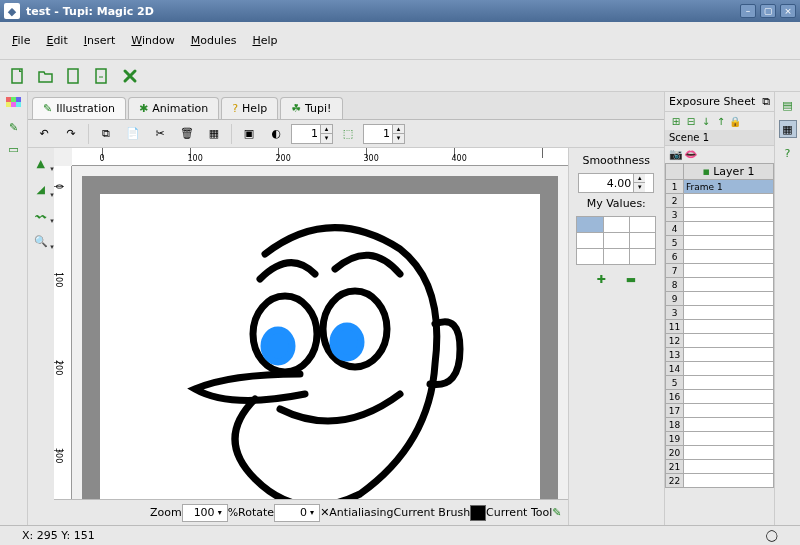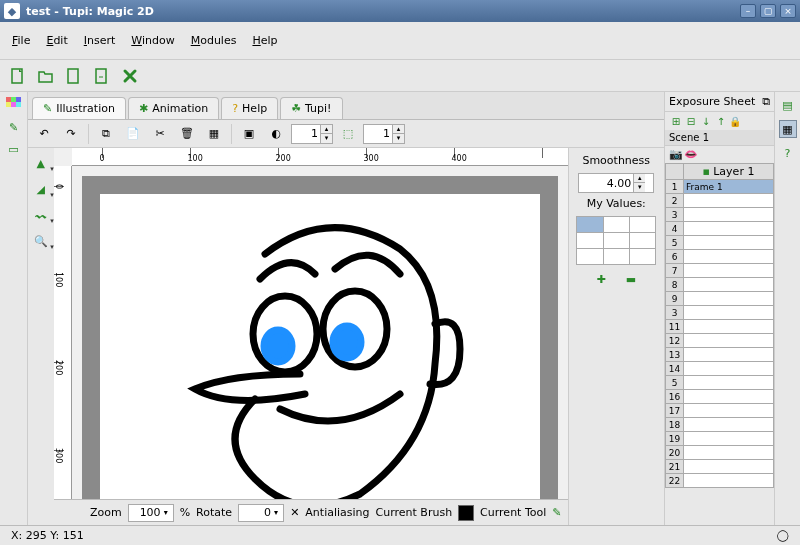--- a/index.html
+++ b/index.html
@@ -33,21 +33,21 @@
 .tool-col { width: 28px; background: #e8e8e8; display: flex; flex-direction: column; align-items: center; padding-top: 6px; gap: 8px; }
 .tool-btn { width: 22px; height: 18px; display:flex;align-items:center;justify-content:center;cursor:pointer; position:relative; }
 .tool-btn .arrow { position:absolute; right:-2px; bottom:-1px; font-size:7px; color:#333; }
 .canvas-wrap { flex: 1; display: flex; flex-direction: column; background: #f0f0f0; position:relative; }
 .ruler-h { height: 18px; background: #fff; border-bottom: 1px solid #999; margin-left: 18px; position:relative; overflow:hidden; font-size:8px; }
 .ruler-row { flex:1; display:flex; overflow:hidden; }
 .ruler-v { width: 18px; background: #fff; border-right: 1px solid #999; position:relative; overflow:hidden; font-size:8px; }
 .canvas-scroll { flex:1; overflow:auto; background:#f0f0f0; display:flex;align-items:flex-start;justify-content:flex-start; padding:10px; }
 .canvas-frame { background:#8a8a8a; padding:18px; }
 .canvas { background:#fff; width:440px; height:330px; position:relative; }
-.status-bottom { height: 26px; border-top: 1px solid #bbb; display:flex; align-items:center; padding: 0 6px; gap:6px; background:#e8e8e8; justify-content:flex-end; }
+.status-bottom { height: 26px; border-top: 1px solid #bbb; display:flex; align-items:center; padding: 0 6px; gap:0; background:#e8e8e8; justify-content:flex-end; }
 .status-bottom .lbl { font-size:11px; }
 .combo { border:1px solid #aaa; background:#fff; padding:1px 2px; display:flex;align-items:center;height:18px; }
 .combo input{border:none;width:30px;outline:none;font-size:11px;text-align:right;}
 .combo .dd{font-size:8px;padding:0 3px;cursor:pointer;}
 .brush-sw { width:16px;height:16px;background:#000;border:1px solid #666; }
 .right-panel { width: 105px; background:#e8e8e8; border-left:1px solid #ccc; display:flex;flex-direction:column; padding:6px 4px; align-items:center; gap:4px; }
 .right-panel .hdr { font-size:11px; margin-bottom:2px; }
 .right-panel table { border-collapse:collapse; width:80px; }
 .right-panel td { border:1px solid #aaa; height:16px; background:#fff; }
 .right-panel td.sel { background:#9cb8d8; }
@@ -57,21 +57,21 @@
 .exp-tools .eb { width:14px;height:14px; display:flex;align-items:center;justify-content:center;cursor:pointer;font-size:10px; }
 .exp-scene { padding:2px 4px; border-bottom:1px solid #ccc; font-size:10px; background:#ddd;}
 .exp-lip { padding:2px 4px; display:flex;gap:2px; }
 .exp-table { flex:1; overflow:auto; }
 .exp-table table { border-collapse:collapse; width:100%; }
 .exp-table th { background:#ddd; border:1px solid #aaa; font-weight:normal; font-size:10px; padding:1px 2px; }
 .exp-table td { border:1px solid #aaa; height:14px; font-size:9px; padding:0 2px; background:#fff; }
 .exp-table td.num { background:#ddd; width:18px; text-align:center; }
 .exp-table tr.sel td.frame { background:#9cb8d8;margin-left:8px; }
 .far-right { width: 26px; background:#e8e8e8; border-left:1px solid #ccc; display:flex;flex-direction:column;align-items:center;padding-top:4px;gap:6px; }
-.statusbar { height: 20px; border-top:1px solid #bbb; display:flex;align-items:center;padding:0 11px;font-size:11px;background:#e8e8e8; }
+.statusbar { height: 20px; border-top:1px solid #bbb; display:flex;align-items:center;padding:0 22px;font-size:11px;background:#e8e8e8; }
 .tick { position:absolute; top:0; border-left:1px solid #666; height:6px; }
 .tick.big { height:10px; }
 .tick-lbl { position:absolute; top:6px; font-size:8px; }
 .vtick { position:absolute; left:0; border-top:1px solid #666; width:6px; }
 .vtick.big { width:10px; }
 .vtick-lbl { position:absolute; left:0; font-size:8px; writing-mode:vertical-rl; }
 .green { color:#2a8a2a; fill:#2a8a2a; stroke:#2a8a2a; }
 </style>
 </head>
 <body>

